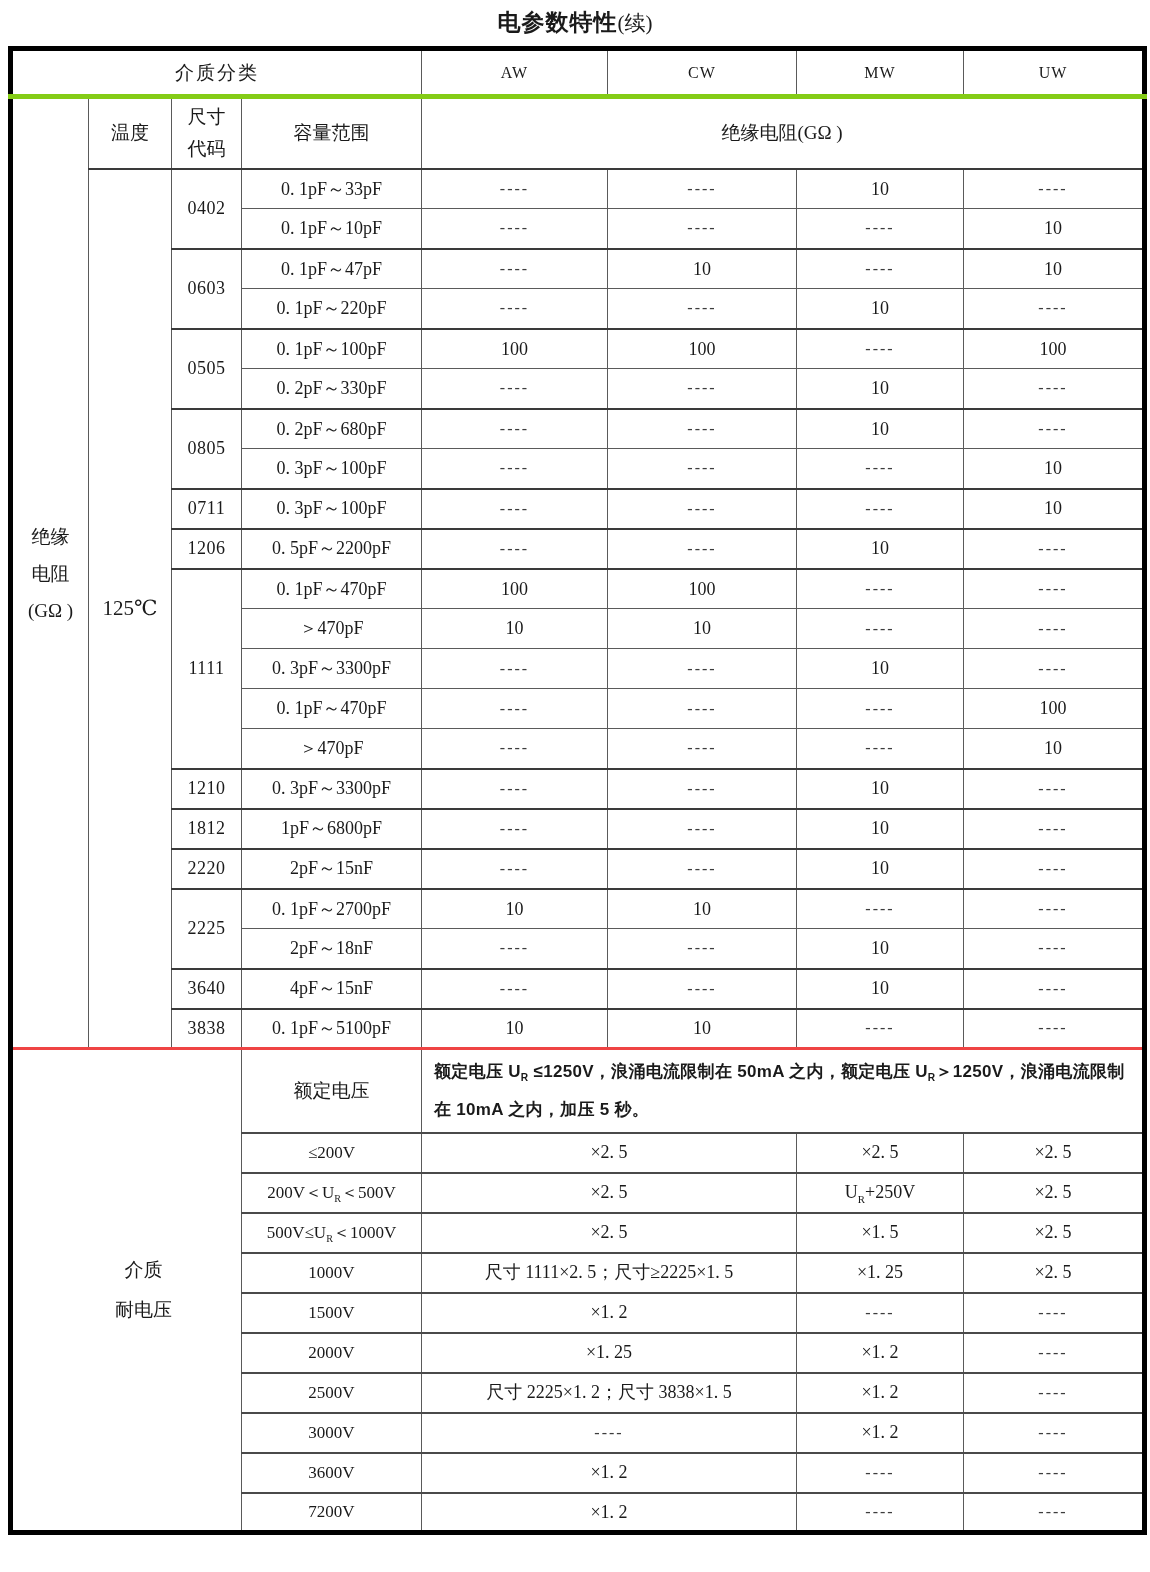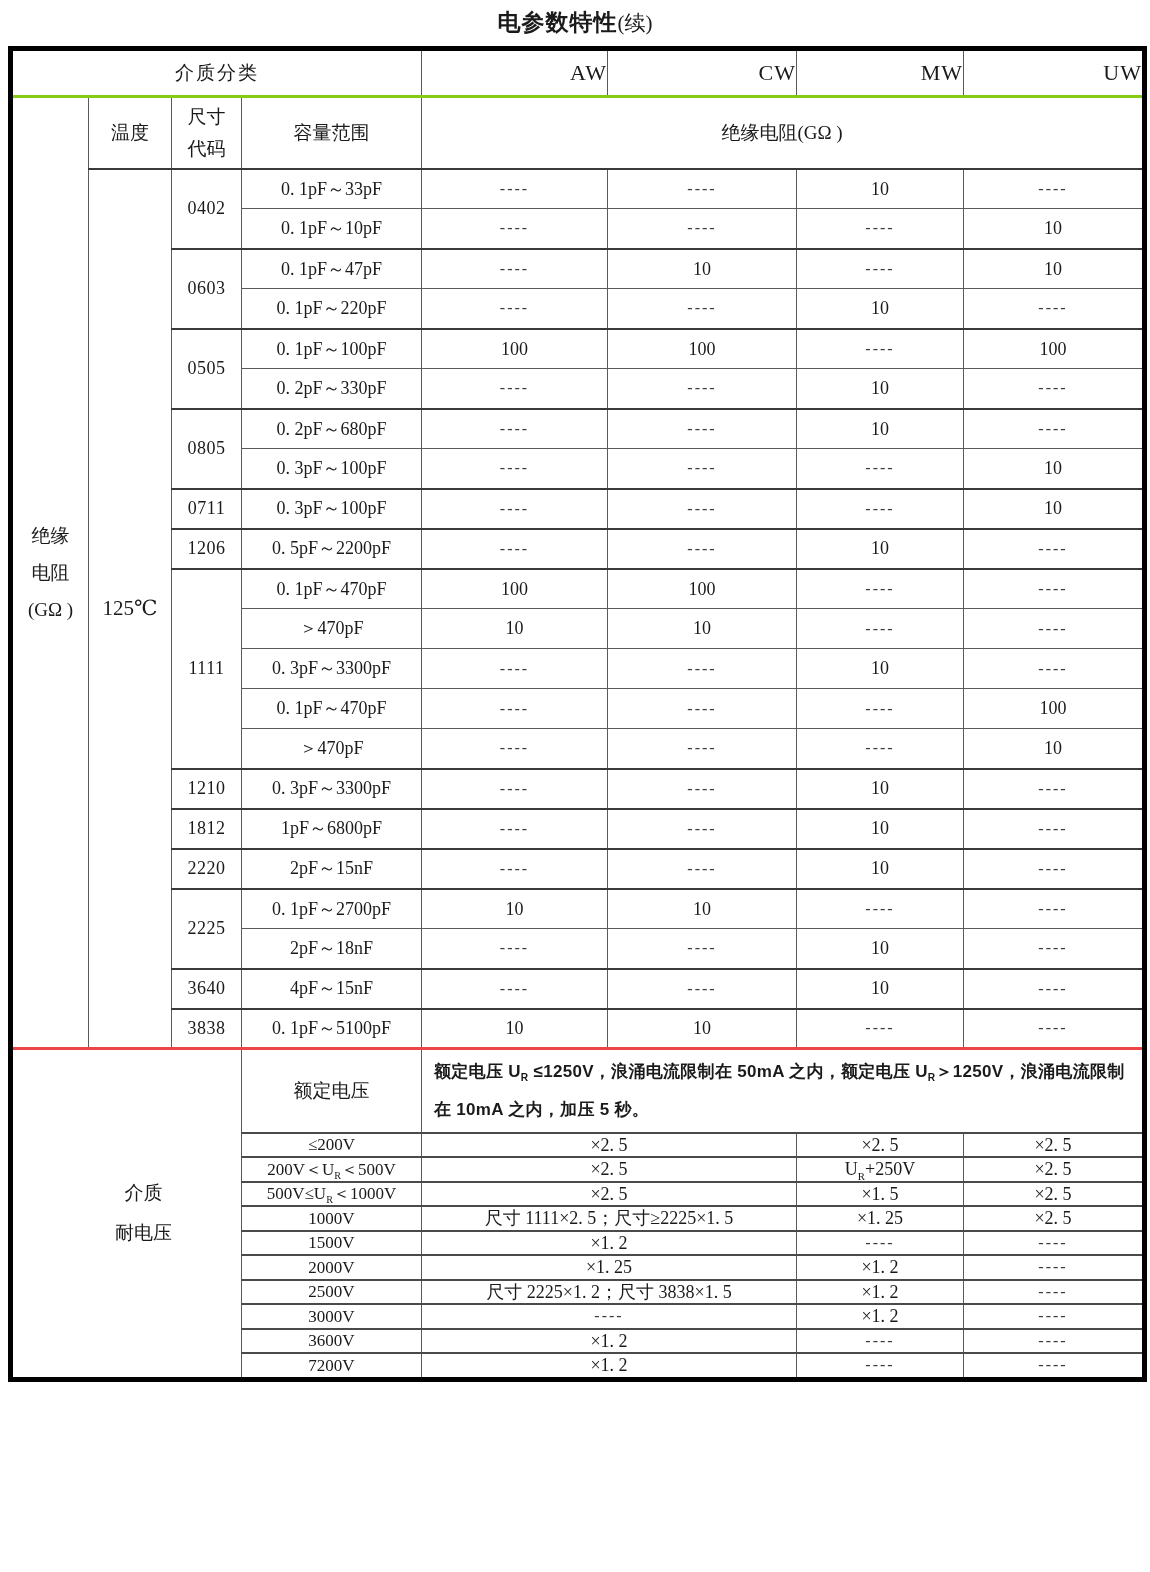--- a/index.html
+++ b/index.html
@@ -24,23 +24,23 @@
     width:1134px; margin-left:8px;
     border:5px solid #000;
   }
   td {
     border:1px solid #5a5a5a;
     text-align:center; vertical-align:middle;
     font-size:18px; padding:0; overflow:hidden;
     line-height:1.25;
   }
   tr.h1 { height:48px; }
-  tr.h1 td { border-bottom:3px solid #84cc16; }
+  tr.h1 td { border-bottom:5px solid #84cc16; }
   td.class-hdr { font-size:19px; letter-spacing:2px; }
-  td.col-hdr { font-size:22px; letter-spacing:1px;text-align:right; }
+  td.col-hdr { font-size:16px; letter-spacing:1px; }
   tr.h2 { height:72px; }
   tr.h2 td { font-size:19px; border-bottom:2px solid #3a3a3a; }
   td.two-line { line-height:32px;margin-top:18px; }
 
   tr.d-row { height:40px; }
   tr.group-start > td { border-top:2px solid #3a3a3a; }
   td.side-label { font-size:19px; }
   td.side-label .lbl-line { line-height:37px; }
   td.temp-cell { font-size:21px; }
   td.size-cell { font-size:18px; letter-spacing:0.5px; }
@@ -52,21 +52,21 @@
   tr.note-row > td { border-top:3px solid #ef4444; }
   td.side-label-bottom { font-size:19px; }
   td.side-label-bottom .lbl-line { line-height:40px;padding-left:33px; }
   td.rated-hdr { font-size:19px;text-align:center; }
   td.note {
     text-align:left; padding:2px 12px;
     font-family:"Liberation Sans","DejaVu Sans",sans-serif;
     font-weight:600; font-size:17px; line-height:38px;
     letter-spacing:0.3px;
   }
-  tr.w-row { height:24px; }
+  tr.w-row { height:40px; }
   tr.w-row > td { border-top:2px solid #4a4a4a; }
   td.voltage-cell { font-size:17px; }
   sub { font-size:0.6em; line-height:0; }
 </style>
 </head>
 <body>
 
 <div class="title">
   <span class="t-main">电参数特性</span><span class="t-suffix">(续)</span>
 </div>

